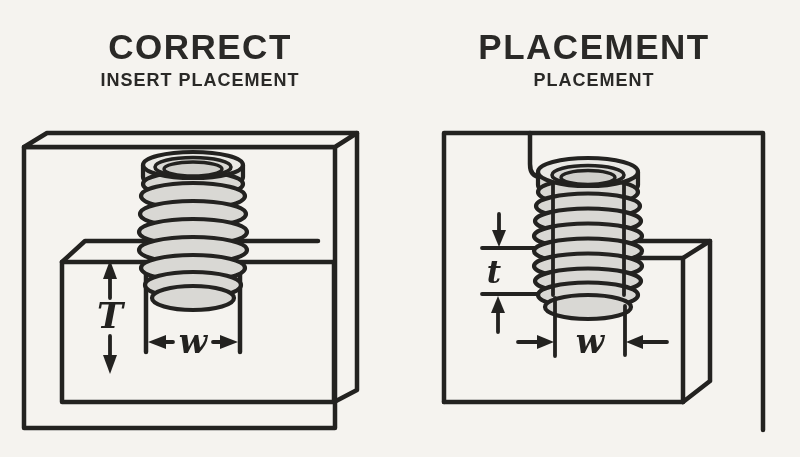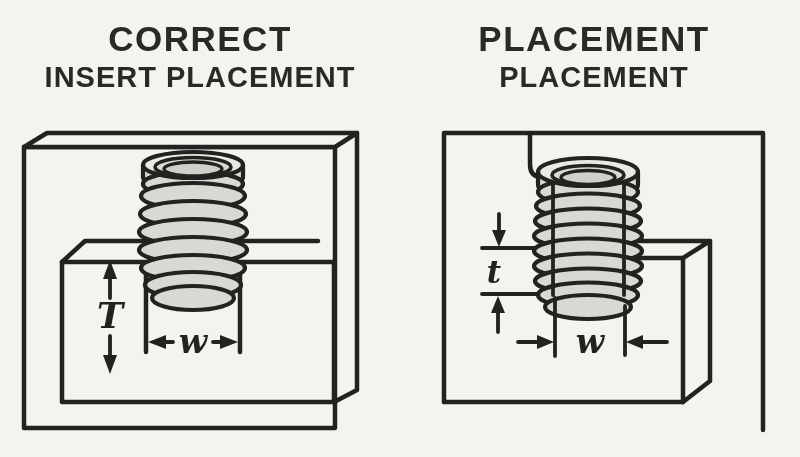--- a/index.html
+++ b/index.html
@@ -8,24 +8,24 @@
     width:800px;height:457px;
     background:#f5f3ef;
     overflow:hidden;
     font-family:"Liberation Sans",sans-serif;
   }
   .titles{position:absolute;top:0;left:0;width:800px;height:110px;}
   .title-block{position:absolute;top:21px;text-align:center;color:#2a2927;}
   .title-block.left{left:0;width:400px;}
   .title-block.right{left:394px;width:400px;}
   .title-main{
-    font-size:35px;font-weight:bold;letter-spacing:1.5px;line-height:1.0;
+    font-size:35px;font-weight:bold;letter-spacing:1.5px;line-height:1.0;margin-top:8px;
   }
   .title-sub{
-    font-size:29px;font-weight:bold;letter-spacing:1px;line-height:1.0;margin-top:7px;
+    font-size:18px;font-weight:bold;letter-spacing:1px;line-height:1.0;margin-top:7px;
   }
   svg.diagram{position:absolute;top:0;left:0;}
   .ln{fill:none;stroke:#232220;stroke-width:4.5;stroke-linecap:round;stroke-linejoin:round;}
   .thin{stroke-width:3.8;}
   .fc{fill:#f5f3ef;stroke:#232220;stroke-width:4.5;stroke-linejoin:round;}
   .ridge{fill:#d9d8d4;stroke:#232220;stroke-width:4.2;stroke-linejoin:round;}
   .rimtop{fill:#eae9e5;stroke:#232220;stroke-width:4.2;}
   .rimin{fill:#d9d8d4;stroke:#232220;stroke-width:3.6;}
   .rimhole{fill:#d0cfcb;stroke:#232220;stroke-width:3.4;}
   .arr{fill:#232220;stroke:none;}

